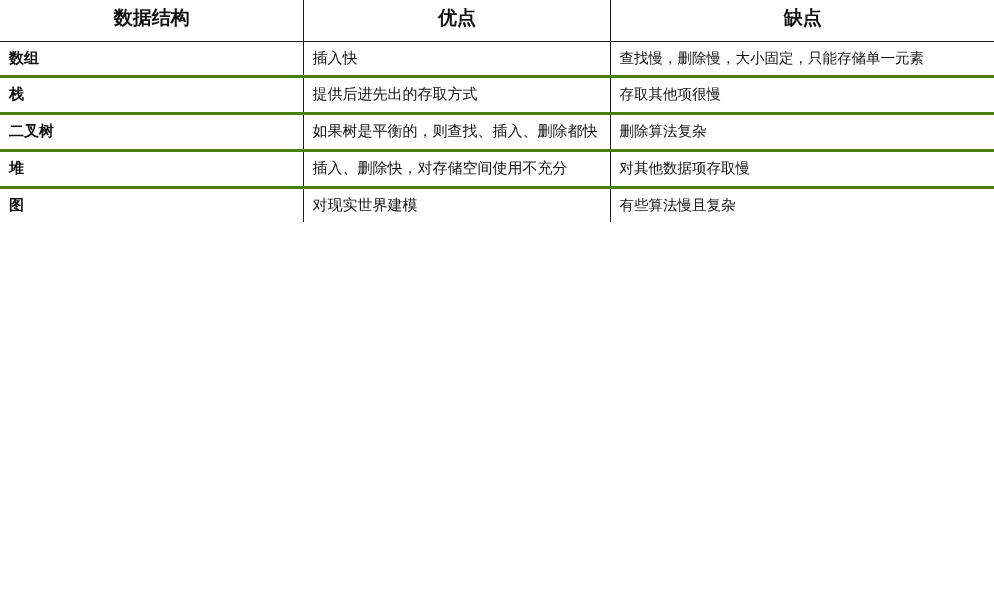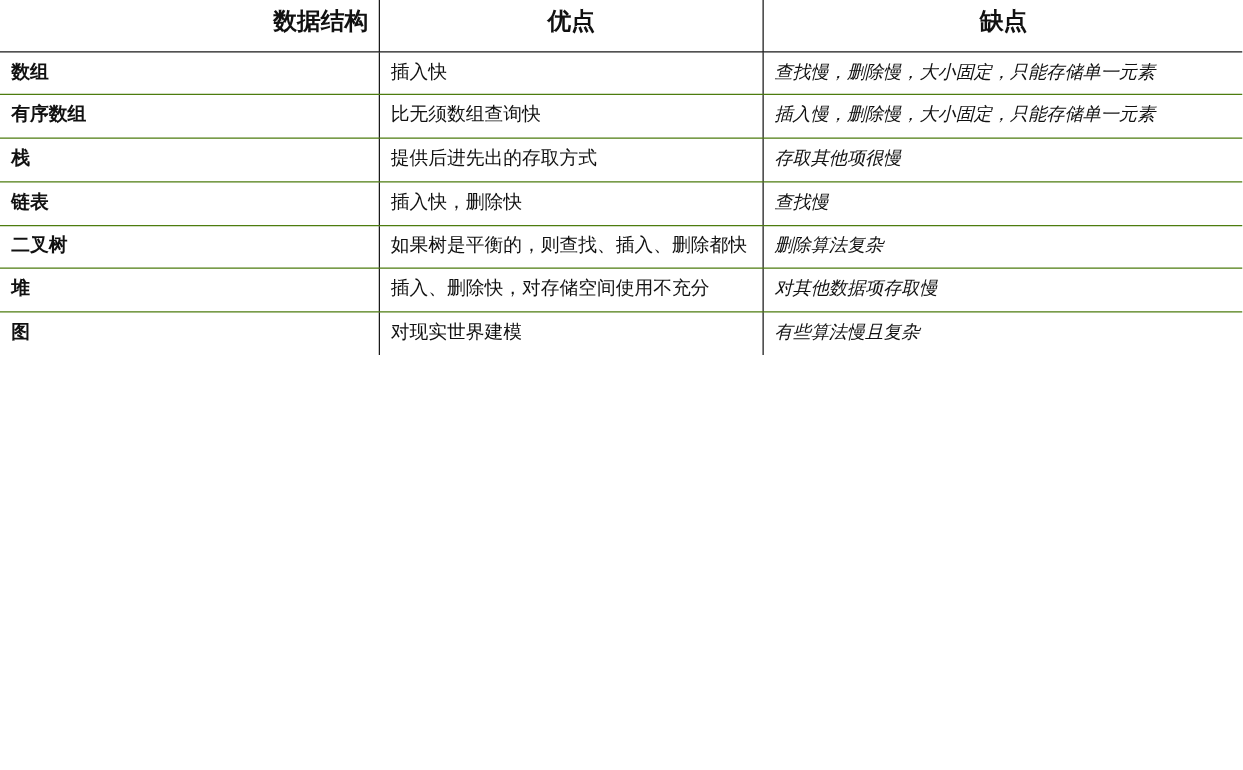--- a/index.html
+++ b/index.html
@@ -26,21 +26,21 @@
     table-layout: fixed;
   }
   table.ds-table col.c0 { width: 303px; }
   table.ds-table col.c1 { width: 307px; }
   table.ds-table col.c2 { width: 384px; }
 
   table.ds-table th,
   table.ds-table td {
     vertical-align: top;
     padding: 6px 8px 6px 9px;
-    border-bottom: 1px solid #4d7c0f;
+    border-bottom: 3px solid #4d7c0f;
     line-height: 1.45;
     font-size: 15px;
     word-break: break-all;
   }
   table.ds-table thead th {
     text-align: center;
     font-weight: bold;
     font-size: 19px;
     padding-top: 4px;
     padding-bottom: 9px;
@@ -50,23 +50,22 @@
     font-weight: bold;
     font-size: 15px;
     border-right: 1px solid #1a1a1a;
   }
   table.ds-table tbody td.pros-cell {
     border-right: 1px solid #1a1a1a;
     font-size: 15px;
   }
   table.ds-table tbody td.cons-cell {
     font-size: 14.5px;
-    font-style: italic;
   }
-  table.ds-table thead th.h0 { border-right: 1px solid #1a1a1a; text-align: right; }
+  table.ds-table thead th.h0 { border-right: 1px solid #1a1a1a; }
   table.ds-table thead th.h1 { border-right: 1px solid #1a1a1a; }
   table.ds-table tbody tr:last-child td {
     border-bottom: none;
   }
 </style>
 </head>
 <body>
 
 <div class="sheet">
   <table class="ds-table">
@@ -82,33 +81,23 @@
         <th class="h2">缺点</th>
       </tr>
     </thead>
     <tbody>
       <tr>
         <td class="name-cell">数组</td>
         <td class="pros-cell">插入快</td>
         <td class="cons-cell">查找慢，删除慢，大小固定，只能存储单一元素</td>
       </tr>
       <tr>
-        <td class="name-cell">有序数组</td>
-        <td class="pros-cell">比无须数组查询快</td>
-        <td class="cons-cell">插入慢，删除慢，大小固定，只能存储单一元素</td>
-      </tr>
-      <tr>
         <td class="name-cell">栈</td>
         <td class="pros-cell">提供后进先出的存取方式</td>
         <td class="cons-cell">存取其他项很慢</td>
-      </tr>
-      <tr>
-        <td class="name-cell">链表</td>
-        <td class="pros-cell">插入快，删除快</td>
-        <td class="cons-cell">查找慢</td>
       </tr>
       <tr>
         <td class="name-cell">二叉树</td>
         <td class="pros-cell">如果树是平衡的，则查找、插入、删除都快</td>
         <td class="cons-cell">删除算法复杂</td>
       </tr>
       <tr>
         <td class="name-cell">堆</td>
         <td class="pros-cell">插入、删除快，对存储空间使用不充分</td>
         <td class="cons-cell">对其他数据项存取慢</td>

